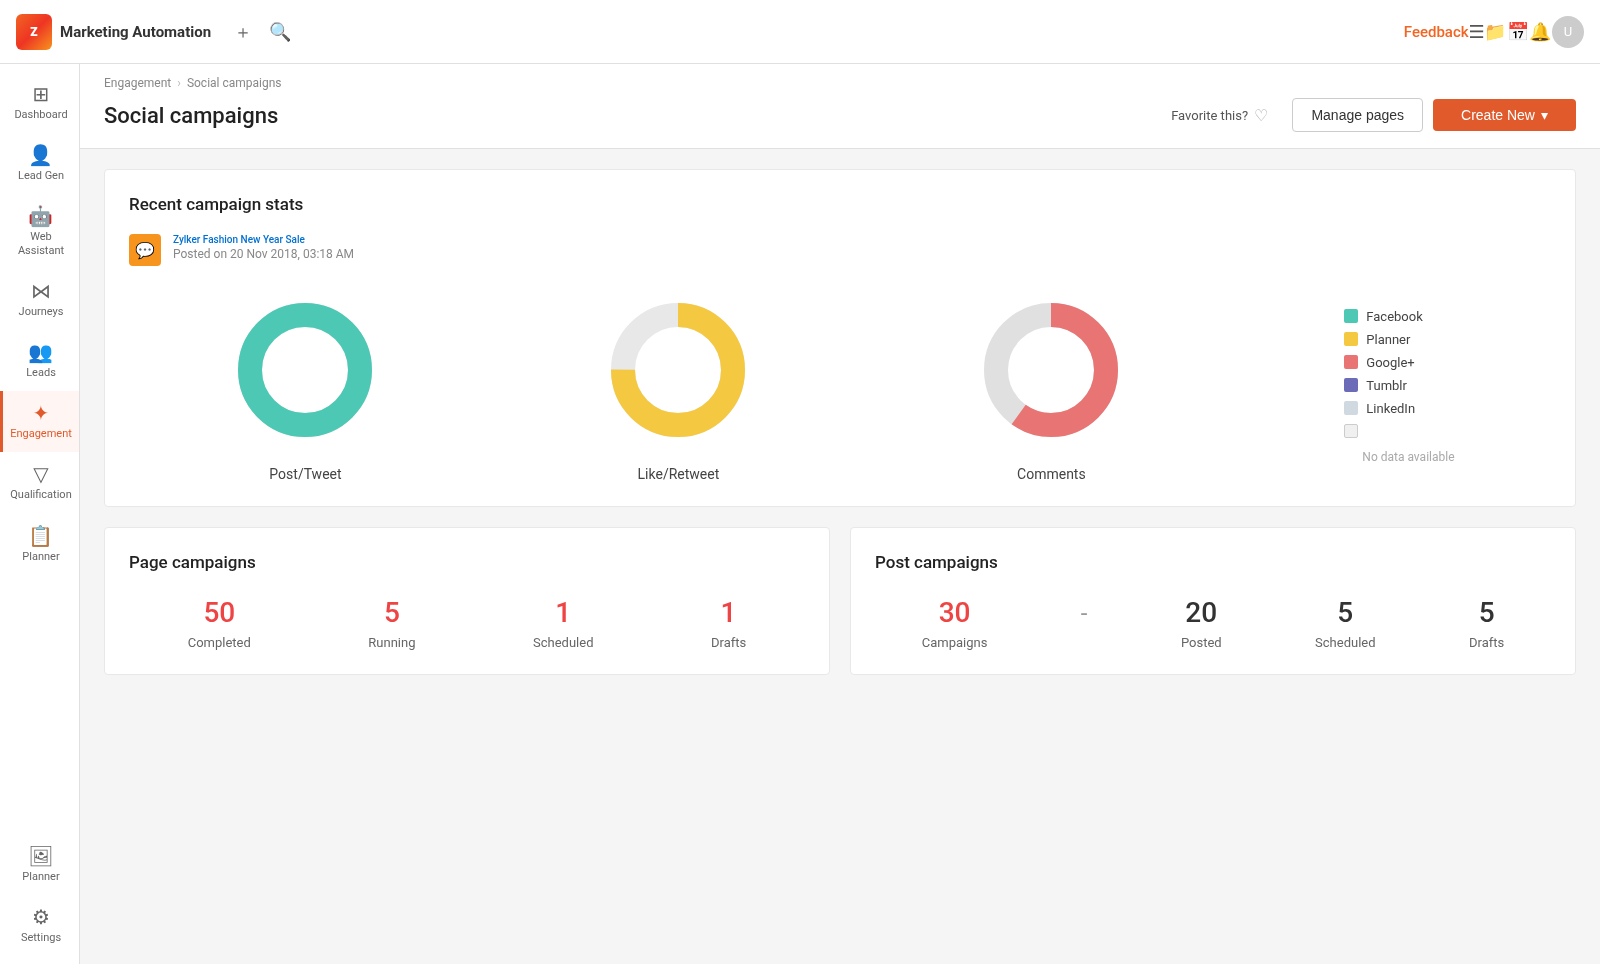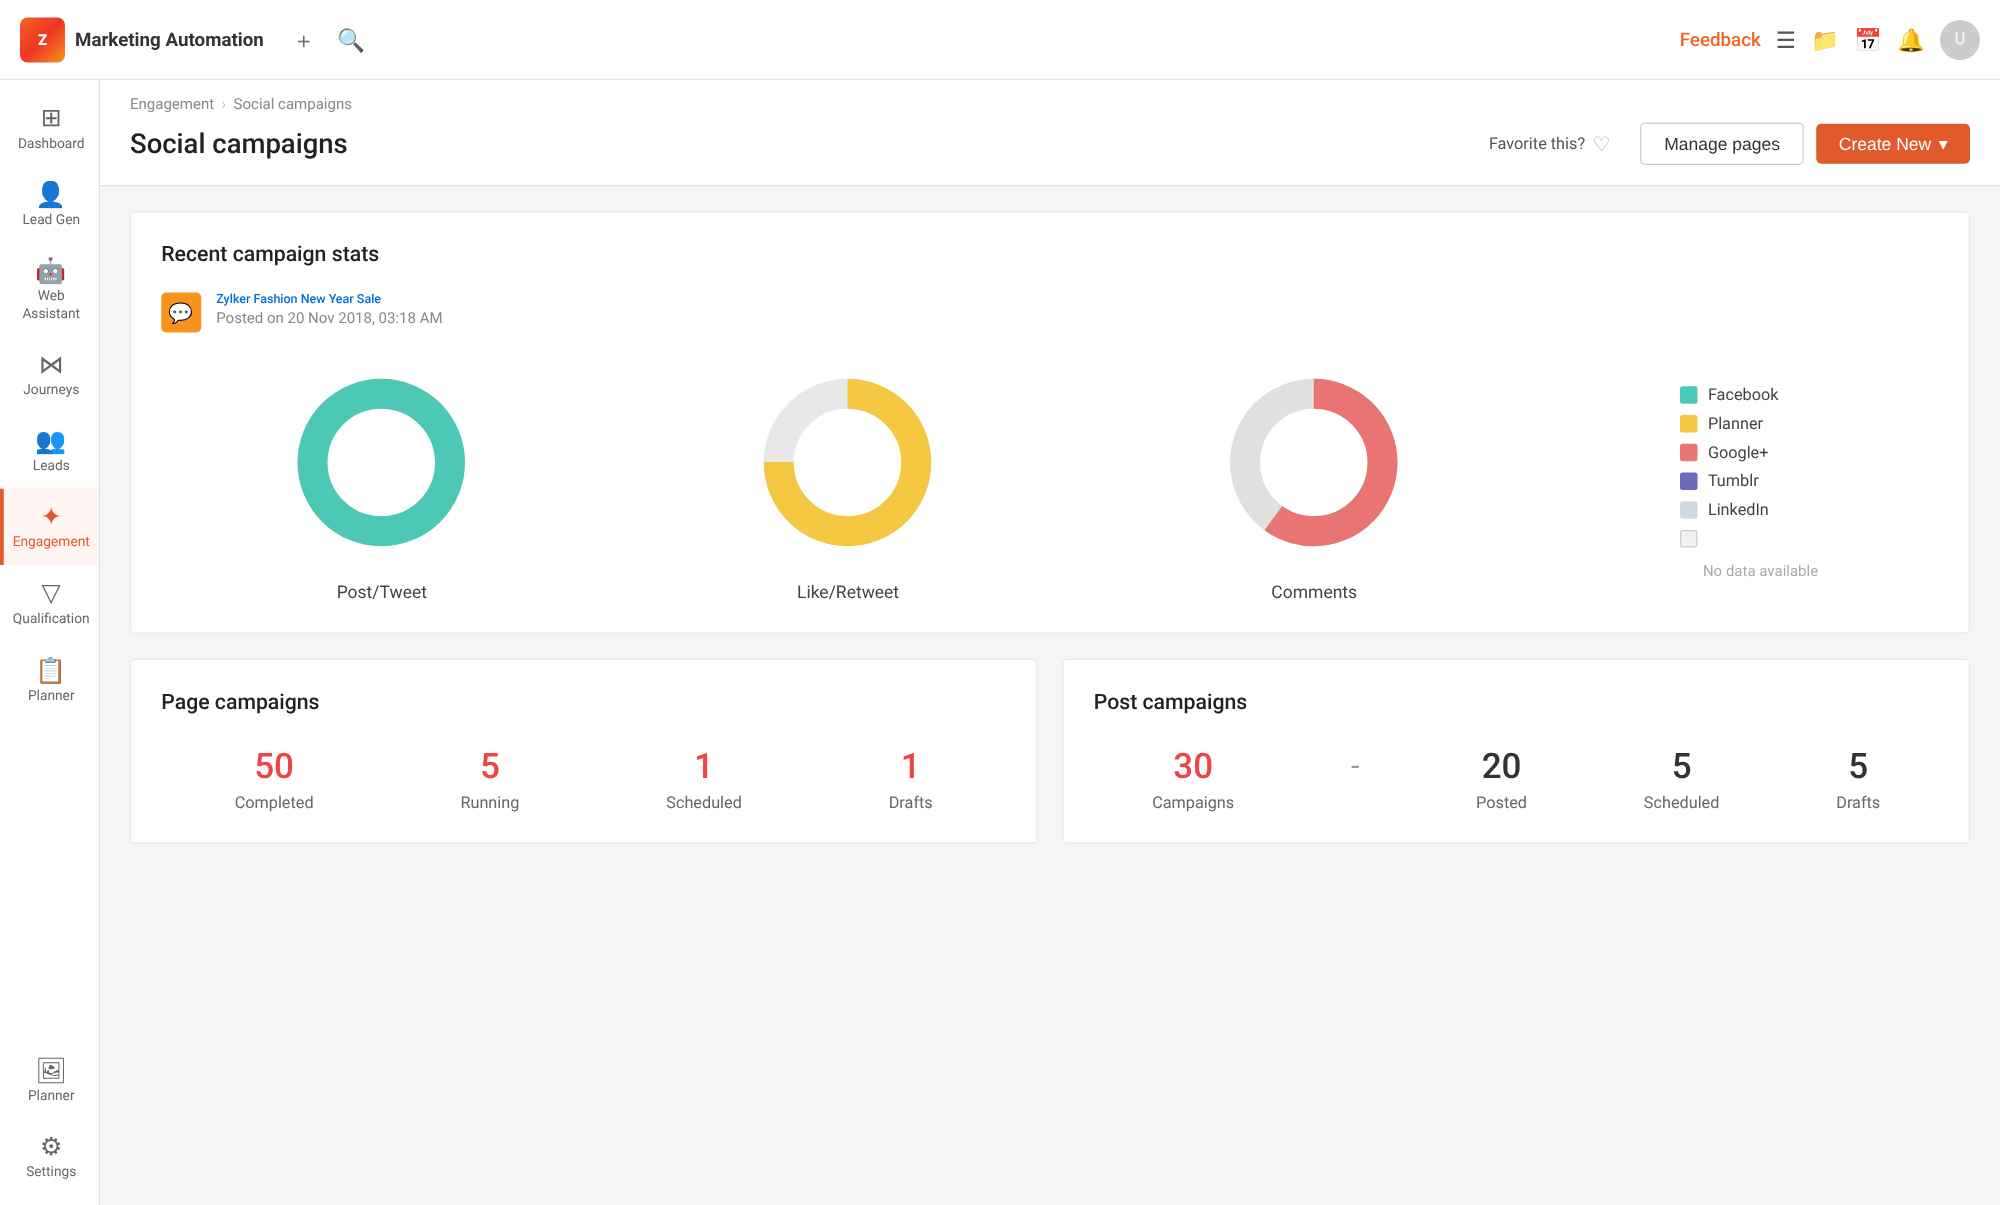--- a/index.html
+++ b/index.html
@@ -51,21 +51,20 @@
       display: flex;
       align-items: center;
       justify-content: center;
       color: #666;
       font-size: 18px;
     }
     .topnav-right {
       margin-left: auto;
       display: flex;
       align-items: center;
-      gap: 12px;
     }
     .feedback-link {
       color: #f26522;
       font-size: 15px;
       font-weight: 500;
       cursor: pointer;
       text-decoration: none;
     }
     .topnav-icon {
       color: #555;
@@ -182,21 +181,21 @@
     .btn-manage {
       padding: 8px 18px;
       border: 1px solid #ccc;
       background: #fff;
       color: #333;
       border-radius: 4px;
       font-size: 14px;
       cursor: pointer;
     }
     .btn-create {
-      padding: 8px 18px;
+      padding: 8px 28px;
       background: #e05a2b;
       color: #fff;
       border: none;
       border-radius: 4px;
       font-size: 14px;
       cursor: pointer;
       display: flex;
       align-items: center;
       gap: 6px;
     }

